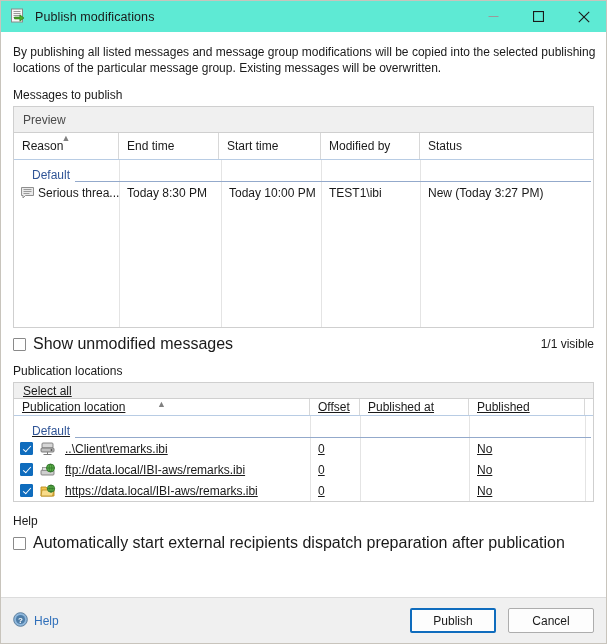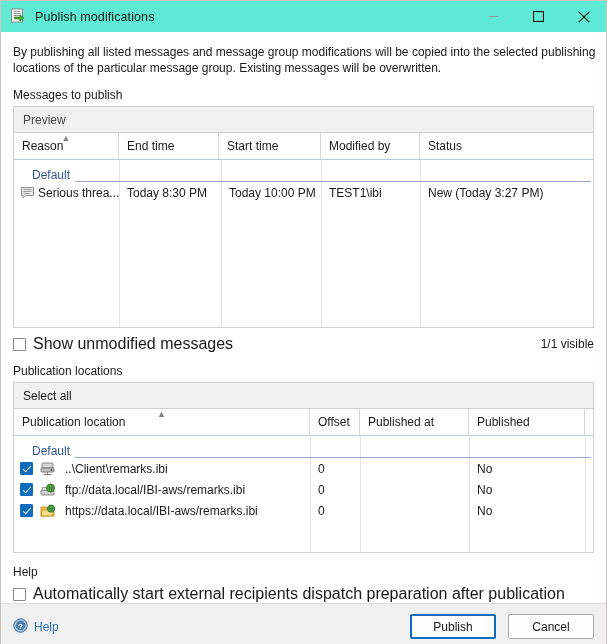--- a/index.html
+++ b/index.html
@@ -310,21 +310,21 @@
     <div class="under-row">
       <div class="cb-row">
         <span class="cb"></span>
         <span class="cb-label">Show unmodified messages</span>
       </div>
       <div class="visible-count">1/1 visible</div>
     </div>
 
     <div class="section-label">Publication locations</div>
 
-    <div class="table-frame" style="height:171px;">
+    <div class="table-frame" style="height:120px;text-decoration:underline;">
       <div class="table-banner dark">Select all</div>
 
       <div class="thead">
         <div class="th" style="width:296px;">
           <span class="sort-caret">▲</span>
           <span>Publication location</span>
         </div>
         <div class="th" style="width:50px;">Offset</div>
         <div class="th" style="width:109px;">Published at</div>
         <div class="th" style="width:116px;">Published</div>

